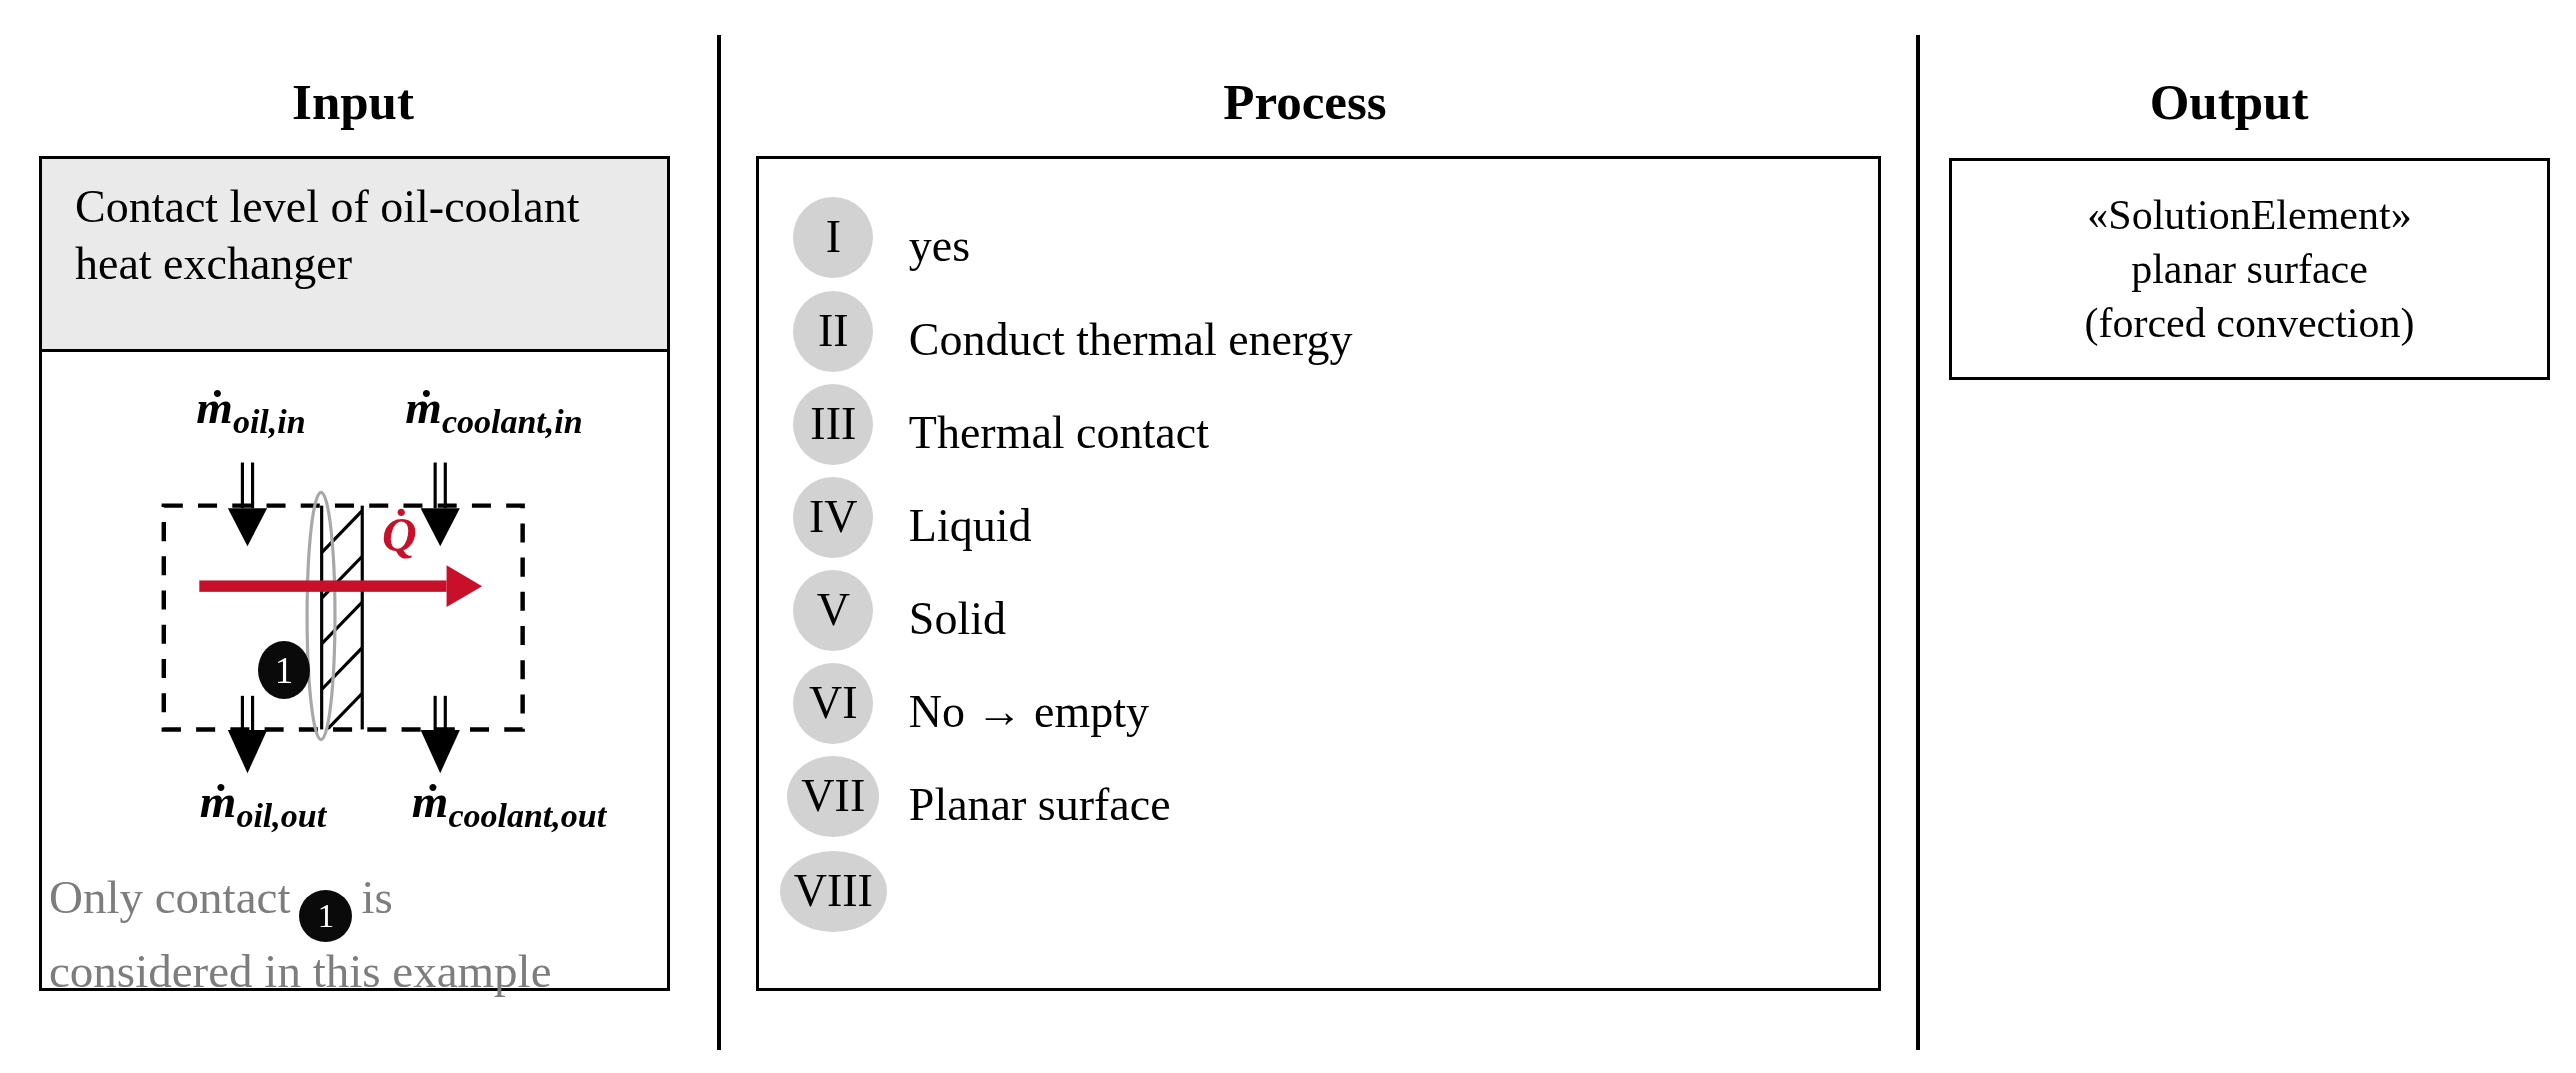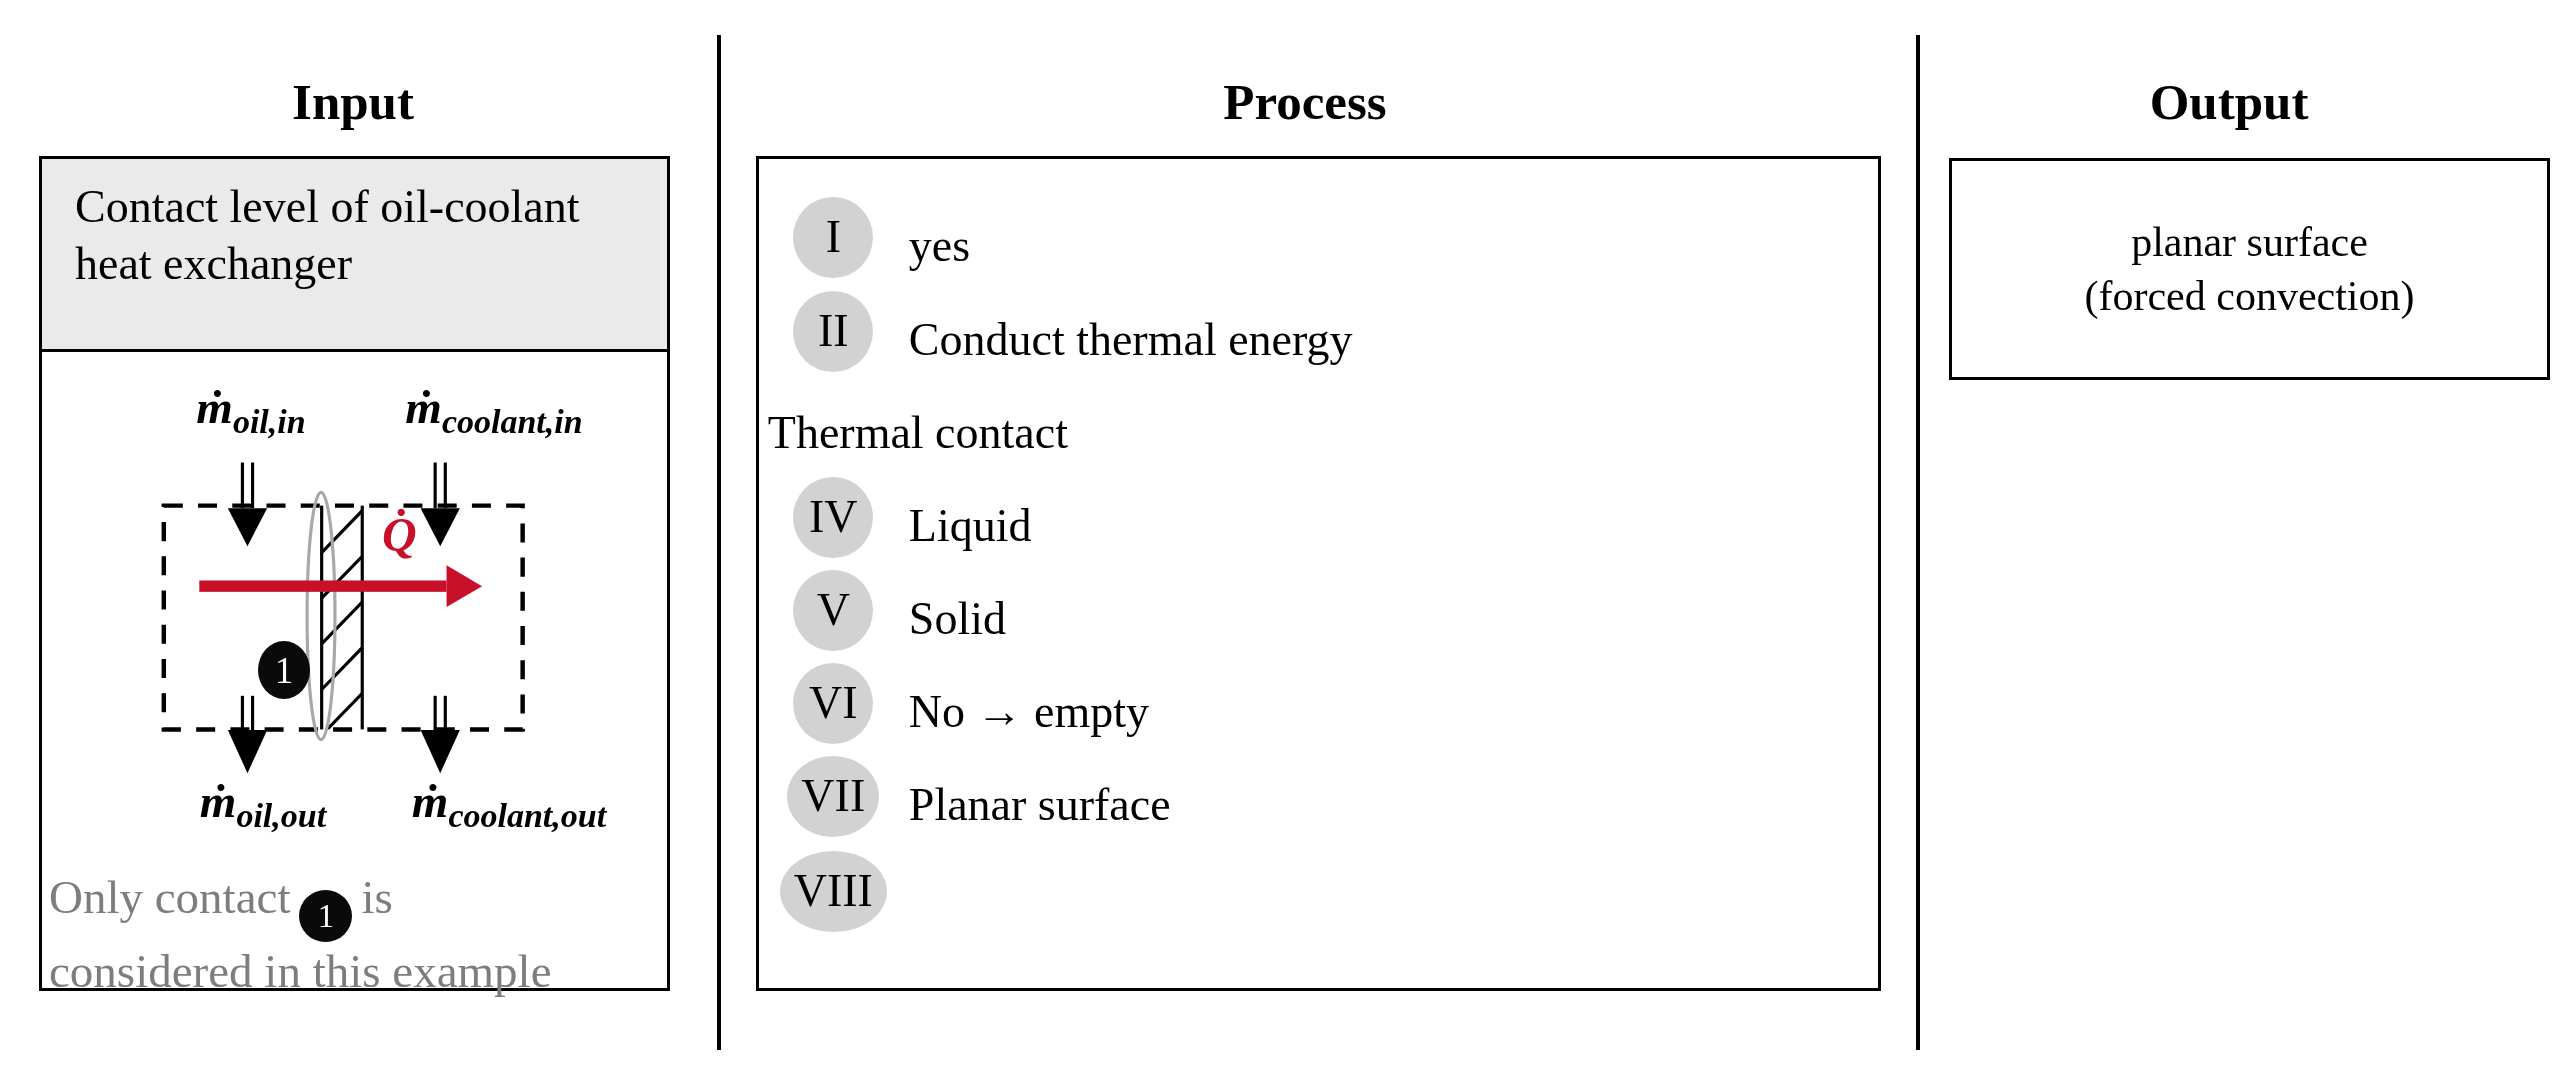--- a/index.html
+++ b/index.html
@@ -155,20 +155,23 @@
         </div>
       <div class="p-label">yes</div>
     </div>
     <div class="p-row" style="top:131px">
       <div class="badge-cell">
           <div class="badge">II</div>
         </div>
       <div class="p-label">Conduct thermal energy</div>
     </div>
     <div class="p-row" style="top:224px">
+      <div class="badge-cell">
+          <div class="badge">III</div>
+        </div>
       <div class="p-label">Thermal contact</div>
     </div>
     <div class="p-row" style="top:317px">
       <div class="badge-cell">
           <div class="badge">IV</div>
         </div>
       <div class="p-label">Liquid</div>
     </div>
     <div class="p-row" style="top:410px">
       <div class="badge-cell">
@@ -189,18 +192,19 @@
       <div class="p-label">Planar surface</div>
     </div>
     <div class="p-row" style="top:691px">
       <div class="badge-cell">
           <div class="badge">VIII</div>
         </div>
     </div>
   </div>
 
   <div class="output-box">
+    <div class="out-line">«SolutionElement»</div>
     <div class="out-line">planar surface</div>
     <div class="out-line">(forced convection)</div>
   </div>
 
 </div>
 
 
 </body></html>

